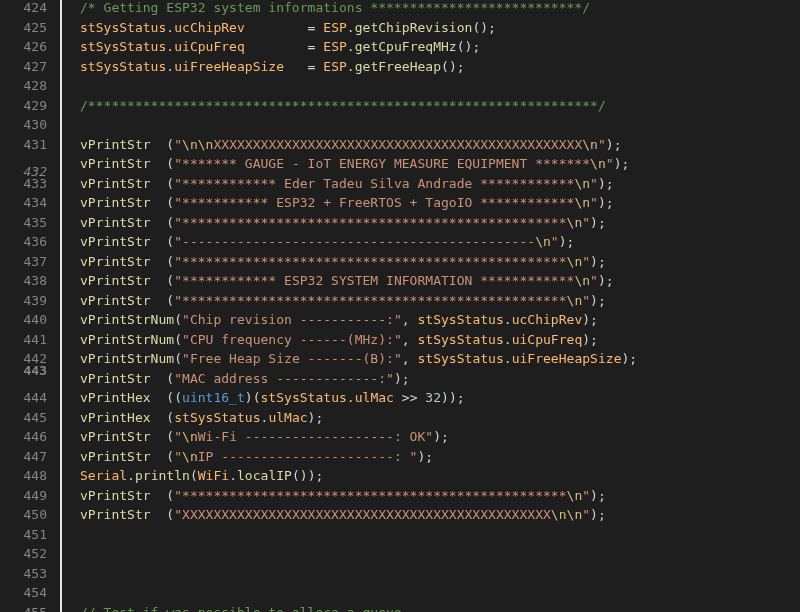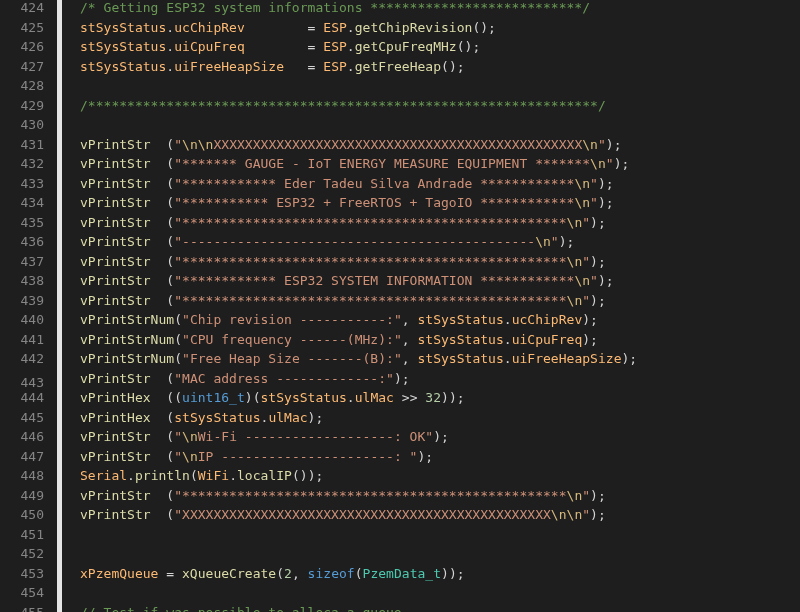--- a/index.html
+++ b/index.html
@@ -18,21 +18,21 @@
     line-height: 19.5px;
     -webkit-font-smoothing: antialiased;
   }
   #gutter {
     position: absolute;
     left: 0;
     top: 0;
     width: 62px;
     height: 612px;
     background: #1e1e1e;
-    border-right: 5px solid #e5e5e5;
+    border-right: 2px solid #e5e5e5;
     box-sizing: border-box;
   }
   .ln {
     position: absolute;
     right: 13px;
     width: 46px;
     text-align: right;
     color: #858585;
     font-family: "DejaVu Sans Mono", "Liberation Mono", monospace;
     font-size: 13px;
@@ -76,32 +76,32 @@
 <div id="editor">
   <div id="gutter">
       <div class="ln" style="top: -2px;">424</div>
       <div class="ln" style="top: 17.5px;">425</div>
       <div class="ln" style="top: 37px;">426</div>
       <div class="ln" style="top: 56.5px;">427</div>
       <div class="ln" style="top: 76px;">428</div>
       <div class="ln" style="top: 95.5px;">429</div>
       <div class="ln" style="top: 115px;">430</div>
       <div class="ln" style="top: 134.5px;">431</div>
-      <div class="ln" style="top: 154px;">432</div>
+      <div class="ln" style="top: 162px; font-style: italic;">432</div>
       <div class="ln" style="top: 173.5px;">433</div>
       <div class="ln" style="top: 193px;">434</div>
       <div class="ln" style="top: 212.5px;">435</div>
       <div class="ln" style="top: 232px;">436</div>
       <div class="ln" style="top: 251.5px;">437</div>
       <div class="ln" style="top: 271px;">438</div>
       <div class="ln" style="top: 290.5px;">439</div>
       <div class="ln" style="top: 310px;">440</div>
       <div class="ln" style="top: 329.5px;">441</div>
       <div class="ln" style="top: 349px;">442</div>
-      <div class="ln" style="top: 373px;">443</div>
+      <div class="ln" style="top: 361px; font-weight: bold;">443</div>
       <div class="ln" style="top: 388px;">444</div>
       <div class="ln" style="top: 407.5px;">445</div>
       <div class="ln" style="top: 427px;">446</div>
       <div class="ln" style="top: 446.5px;">447</div>
       <div class="ln" style="top: 466px;">448</div>
       <div class="ln" style="top: 485.5px;">449</div>
       <div class="ln" style="top: 505px;">450</div>
       <div class="ln" style="top: 524.5px;">451</div>
       <div class="ln" style="top: 544px;">452</div>
       <div class="ln" style="top: 563.5px;">453</div>
@@ -129,17 +129,16 @@
       <div class="cl" style="top: 349px;"><span class="t-fn">vPrintStrNum</span><span class="t-punc">(</span><span class="t-str">"Free Heap Size -------(B):"</span><span class="t-punc">, </span><span class="t-var">stSysStatus</span><span class="t-punc">.</span><span class="t-var">uiFreeHeapSize</span><span class="t-punc">);</span></div>
       <div class="cl" style="top: 368.5px;"><span class="t-fn">vPrintStr</span><span class="t-plain">  </span><span class="t-punc">(</span><span class="t-str">"MAC address -------------:"</span><span class="t-punc">);</span></div>
       <div class="cl" style="top: 388px;"><span class="t-fn">vPrintHex</span><span class="t-plain">  </span><span class="t-punc">((</span><span class="t-kw">uint16_t</span><span class="t-punc">)(</span><span class="t-var">stSysStatus</span><span class="t-punc">.</span><span class="t-var">ulMac</span><span class="t-op"> &gt;&gt; </span><span class="t-num">32</span><span class="t-punc">));</span></div>
       <div class="cl" style="top: 407.5px; text-align: right;"><span class="t-fn">vPrintHex</span><span class="t-plain">  </span><span class="t-punc">(</span><span class="t-var">stSysStatus</span><span class="t-punc">.</span><span class="t-var">ulMac</span><span class="t-punc">);</span></div>
       <div class="cl" style="top: 427px;"><span class="t-fn">vPrintStr</span><span class="t-plain">  </span><span class="t-punc">(</span><span class="t-str">"</span><span class="t-esc">\n</span><span class="t-str">Wi-Fi -------------------: OK"</span><span class="t-punc">);</span></div>
       <div class="cl" style="top: 446.5px;"><span class="t-fn">vPrintStr</span><span class="t-plain">  </span><span class="t-punc">(</span><span class="t-str">"</span><span class="t-esc">\n</span><span class="t-str">IP ----------------------: "</span><span class="t-punc">);</span></div>
       <div class="cl" style="top: 466px;"><span class="t-var">Serial</span><span class="t-punc">.</span><span class="t-fn">println</span><span class="t-punc">(</span><span class="t-var">WiFi</span><span class="t-punc">.</span><span class="t-fn">localIP</span><span class="t-punc">());</span></div>
       <div class="cl" style="top: 485.5px;"><span class="t-fn">vPrintStr</span><span class="t-plain">  </span><span class="t-punc">(</span><span class="t-str">"*************************************************</span><span class="t-esc">\n</span><span class="t-str">"</span><span class="t-punc">);</span></div>
       <div class="cl" style="top: 505px;"><span class="t-fn">vPrintStr</span><span class="t-plain">  </span><span class="t-punc">(</span><span class="t-str">"XXXXXXXXXXXXXXXXXXXXXXXXXXXXXXXXXXXXXXXXXXXXXXX</span><span class="t-esc">\n</span><span class="t-esc">\n</span><span class="t-str">"</span><span class="t-punc">);</span></div>
       <div class="cl" style="top: 524.5px;"></div>
-      <div class="cl" style="top: 563.5px;"><span class="t-var">xPzemQueue</span><span class="t-op"> = </span><span class="t-fn">xQueueCreate</span><span class="t-punc">(</span><span class="t-num">2</span><span class="t-punc">, </span><span class="t-kw">sizeof</span><span class="t-punc">(</span><span class="t-type">PzemData_t</span><span class="t-punc">));</span></div>
       <div class="cl" style="top: 583px;"></div>
       <div class="cl" style="top: 602.5px;"><span class="t-cmt">// Test if was possible to alloca a queue</span></div>
     </div>
 </div>
 
 </body></html>

